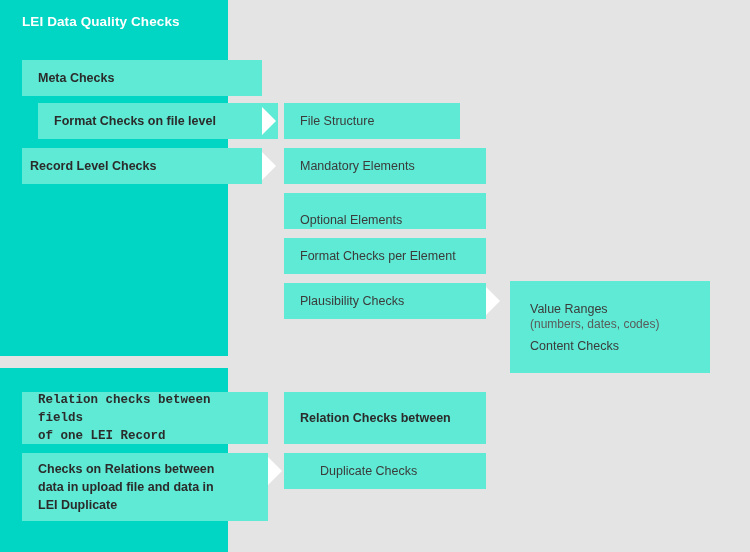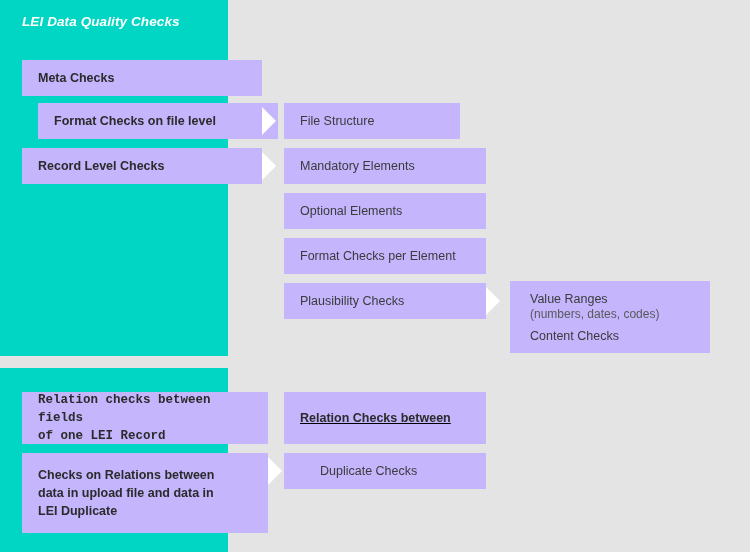--- a/index.html
+++ b/index.html
@@ -37,26 +37,25 @@
     background: #00d6c3;
   }
   .title {
     position: absolute;
     left: 22px;
     top: 14px;
     font-size: 13.5px;
     font-weight: bold;
     color: #ffffff;
     letter-spacing: .1px;
-    font-style: italic;
   }
   
   .box {
     position: absolute;
-    background: #c4b5fd;
+    background: #5eead4;
     box-sizing: border-box;
     display: flex;
     flex-direction: column;
     justify-content: center;
     padding: 0 16px;
   }
   .box .line {
     font-size: 12.5px;
     color: #3b3b3b;
     line-height: 18px;
@@ -101,65 +100,65 @@
 
   <div class="box bold" style="left:22px; top:60px; width:240px; height:36px;">
     <div class="line">Meta Checks</div>
   </div>
 
   <div class="box bold" style="left:38px; top:103px; width:240px; height:36px;">
     <div class="line">Format Checks on file level</div>
   </div>
   <div class="arrow" style="left:262px; top:107px;"></div>
 
-  <div class="box bold" style="left:22px; top:148px; width:240px; height:36px;">
+  <div class="box bold" style="left:22px; top:148px; width:240px; height:36px;padding-left:8px;">
     <div class="line">Record Level Checks</div>
   </div>
   <div class="arrow" style="left:262px; top:152px;"></div>
 
   <div class="box" style="left:284px; top:103px; width:176px; height:36px;">
     <div class="line">File Structure</div>
   </div>
 
   <div class="box" style="left:284px; top:148px; width:202px; height:36px;">
     <div class="line">Mandatory Elements</div>
   </div>
 
-  <div class="box" style="left:284px; top:193px; width:202px; height:36px;">
+  <div class="box" style="left:284px; top:193px; width:202px; height:36px;justify-content:flex-end;">
     <div class="line">Optional Elements</div>
   </div>
 
   <div class="box" style="left:284px; top:238px; width:202px; height:36px;">
     <div class="line">Format Checks per Element</div>
   </div>
 
   <div class="box" style="left:284px; top:283px; width:202px; height:36px;">
     <div class="line">Plausibility Checks</div>
   </div>
   <div class="arrow" style="left:486px; top:287px;"></div>
 
-  <div class="box" style="left:510px; top:281px; width:200px; height:72px; justify-content:center;padding-left:20px;">
+  <div class="box" style="left:510px; top:281px; width:200px; height:92px; justify-content:center;padding-left:20px;">
     <div class="line">Value Ranges</div>
     <div class="sub">(numbers, dates, codes)</div>
     <div class="line" style="margin-top:6px;">Content Checks</div>
   </div>
 
   <div class="box bold" style="left:22px; top:392px; width:246px; height:52px;font-family:Liberation Mono, monospace;">
     <div class="line">Relation checks between fields</div>
     <div class="line">of one LEI Record</div>
   </div>
 
-  <div class="box bold" style="left:22px; top:453px; width:246px; height:80px;">
+  <div class="box bold" style="left:22px; top:453px; width:246px; height:68px;">
     <div class="line">Checks on Relations between</div>
     <div class="line">data in upload file and data in</div>
     <div class="line">LEI Duplicate</div>
   </div>
   <div class="arrow" style="left:268px; top:457px;"></div>
 
-  <div class="box bold" style="left:284px; top:392px; width:202px; height:52px;text-decoration:underline;">
+  <div class="box bold" style="left:284px; top:392px; width:202px; height:52px;">
     <div class="line">Relation Checks between</div>
   </div>
 
   <div class="box" style="left:284px; top:453px; width:202px; height:36px;padding-left:36px;">
     <div class="line">Duplicate Checks</div>
   </div>
 
 </div>
 
 </body></html>

